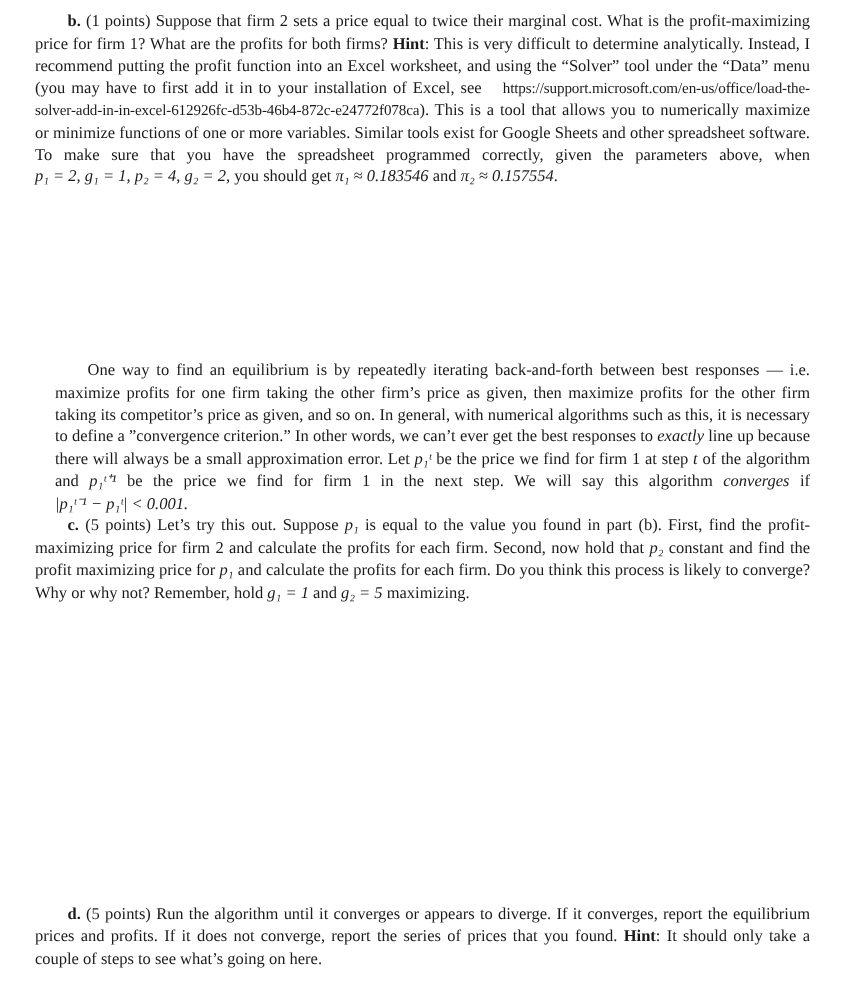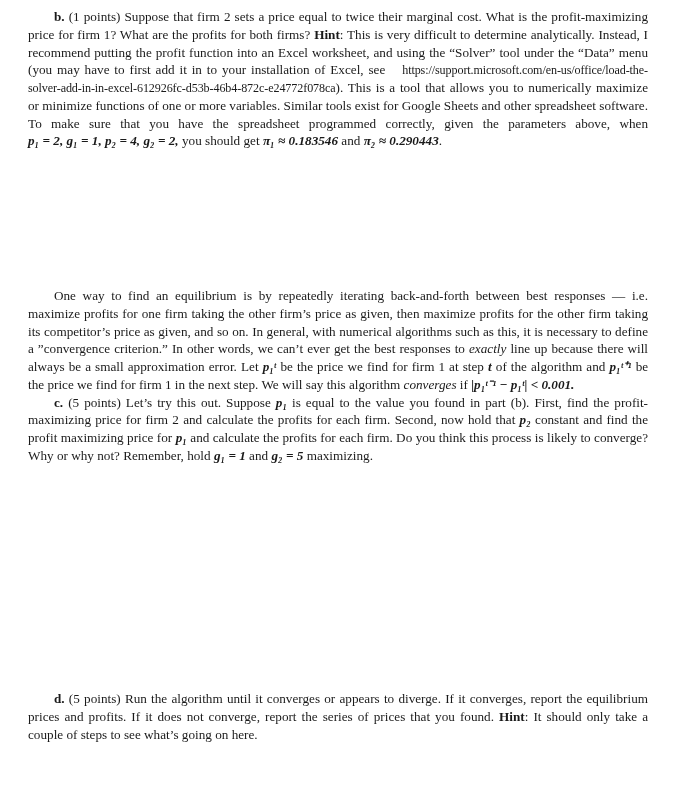--- a/index.html
+++ b/index.html
@@ -37,47 +37,46 @@
     font-family: Liberation Serif, serif;
     font-size: 12.1px;
     letter-spacing: -0.1px;
     margin-left: 12px;
   }
   .it { font-style: italic; }
   .bf { font-weight: bold; }
   .math {
     font-family: "Liberation Serif", serif;
     font-style: italic;
-    font-weight: bold;
   }
   .nobreak { white-space: nowrap; }
   #b1 { top: 8px; }
   #b2 { top: 287px; }
-  #b3 { top: 690px; }
+  #b3 { top: 722px; }
 </style>
 </head>
 <body>
 
 <div class="page">
 
   <div class="block indent" id="b1">
     <span class="bf">b.</span>
     <span>(1 points)</span>
     <span>Suppose that firm 2 sets a price equal to twice their marginal cost. What is the profit-maximizing price for firm 1? What are the profits for both firms?</span>
     <span class="bf">Hint</span><span>: This is very difficult to determine analytically. Instead, I recommend putting the profit function into an Excel worksheet, and using the “Solver” tool under the “Data” menu (you may have to first add it in to your installation of Excel, see</span>
     <span class="mono">https://support.microsoft.com/en-us/office/load-the-solver-add-in-in-excel-612926fc-d53b-46b4-872c-e24772f078ca</span><span>). This is a tool that allows you to numerically maximize or minimize functions of one or more variables. Similar tools exist for Google Sheets and other spreadsheet software. To make sure that you have the spreadsheet programmed correctly, given the parameters above, when</span>
     <span class="math nobreak">p₁ = 2, g₁ = 1, p₂ = 4, g₂ = 2,</span>
     <span>you should get</span>
     <span class="math nobreak">π₁ ≈ 0.183546</span>
     <span>and</span>
-    <span class="math nobreak">π₂ ≈ 0.290443</span><span>.</span>
+    <span class="math nobreak">π₂ ≈ 0.157554</span><span>.</span>
   </div>
 
   <div class="block" id="b2">
-    <p class="indent" style="margin:0 0 0 0;">
+    <p class="indent" style="margin:0 0 0 16px;">
       <span>One way to find an equilibrium is by repeatedly iterating back-and-forth between best responses — i.e. maximize profits for one firm taking the other firm’s price as given, then maximize profits for the other firm taking its competitor’s price as given, and so on. In general, with numerical algorithms such as this, it is necessary to define a ”convergence criterion.” In other words, we can’t ever get the best responses to</span>
       <span class="it">exactly</span>
       <span>line up because there will always be a small approximation error. Let</span>
       <span class="math nobreak">p₁ᵗ</span>
       <span>be the price we find for firm 1 at step</span>
       <span class="math nobreak">t</span>
       <span>of the algorithm and</span>
       <span class="math nobreak">p₁ᵗ⁺¹</span>
       <span>be the price we find for firm 1 in the next step. We will say this algorithm</span>
       <span class="it">converges</span>

